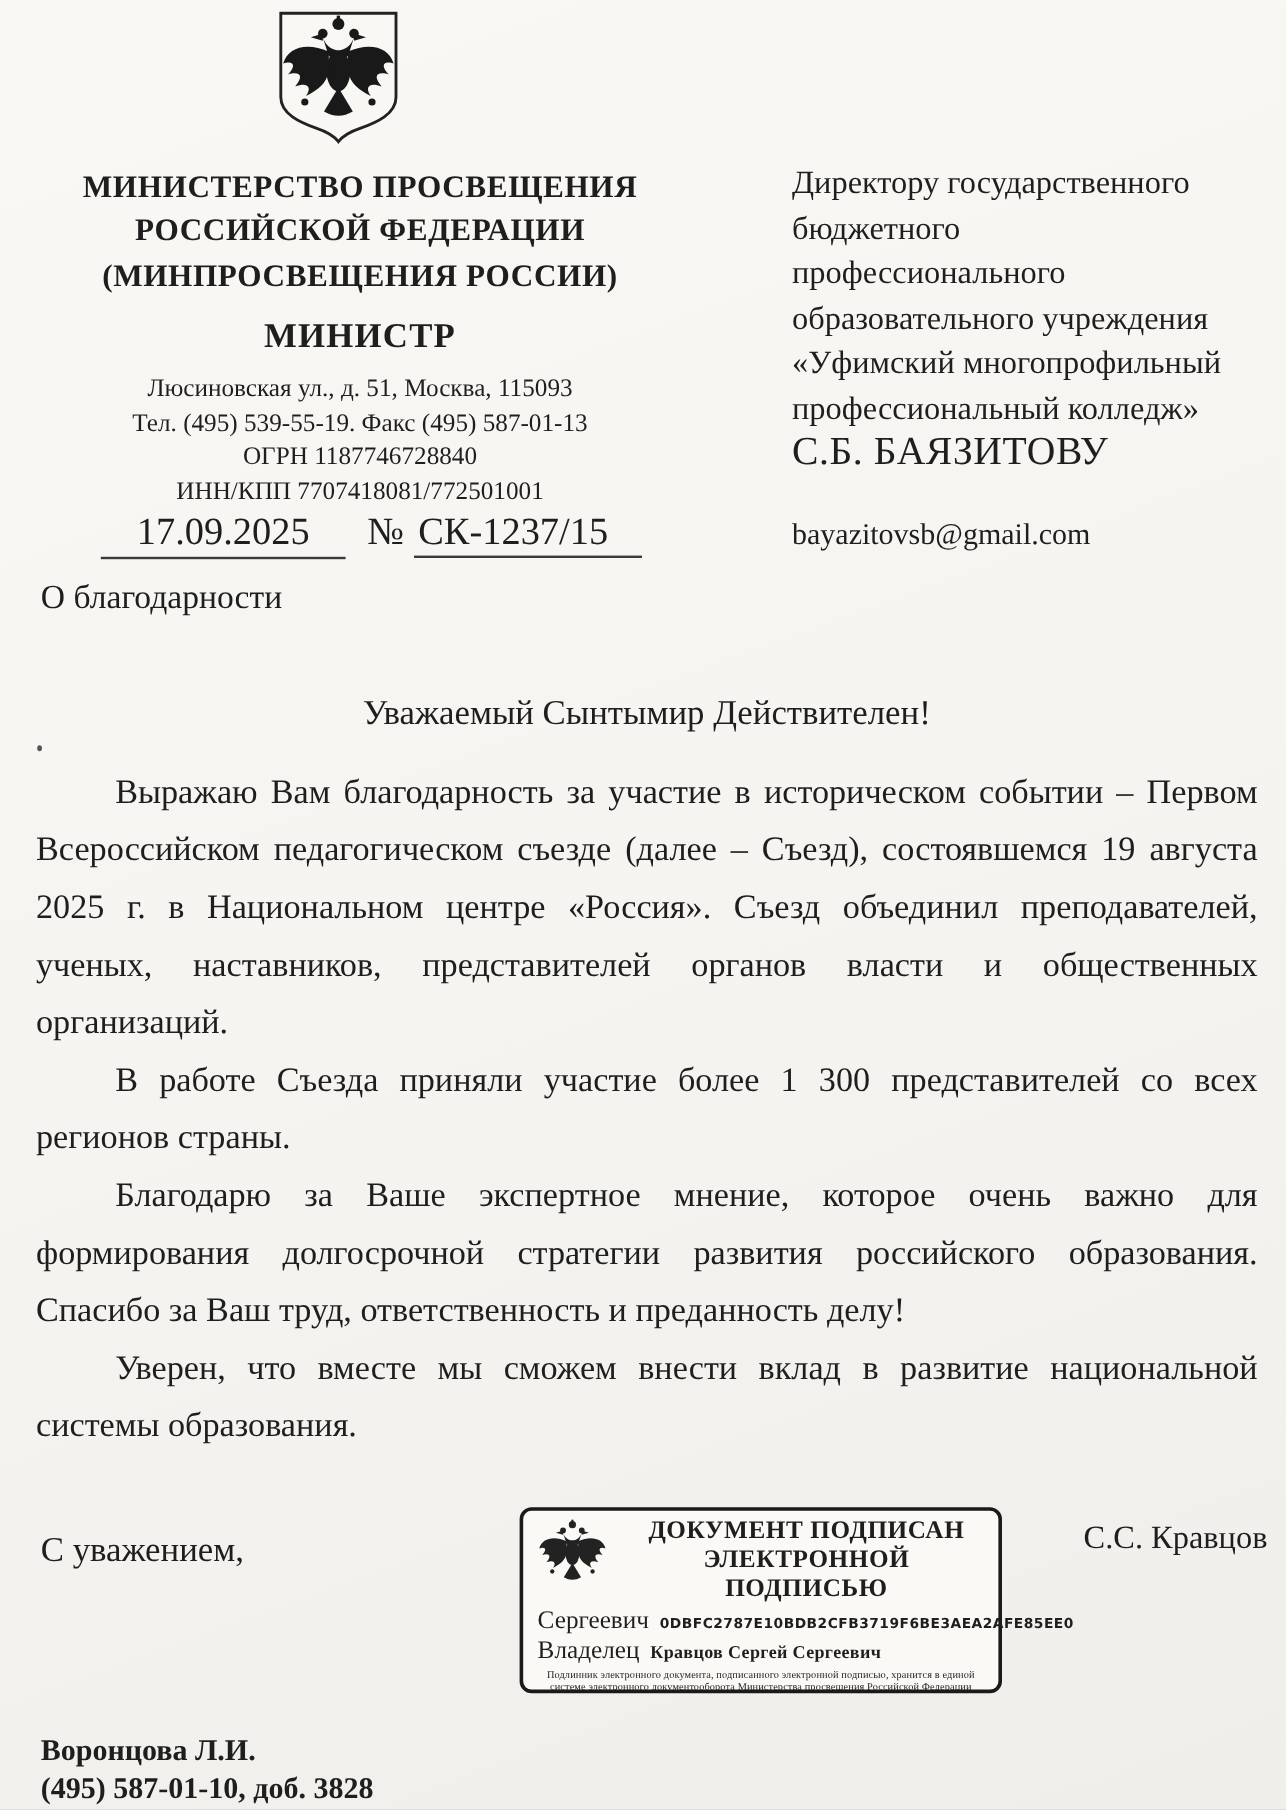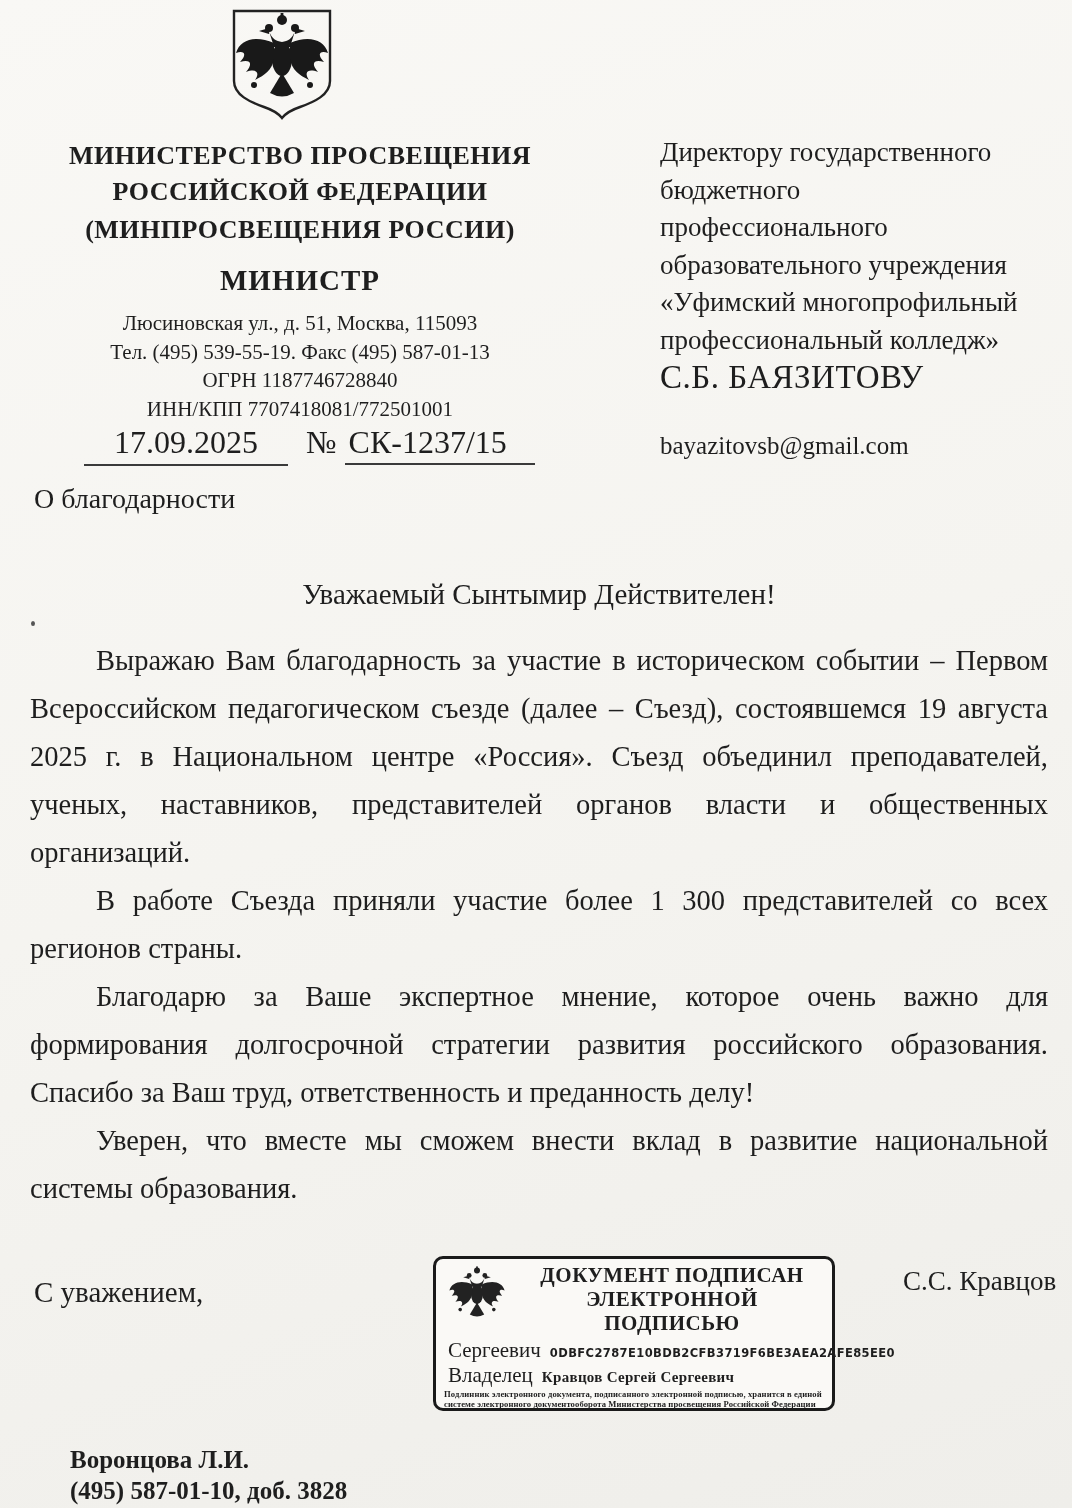--- a/index.html
+++ b/index.html
@@ -47,23 +47,23 @@
     box-sizing:border-box;padding:4px 8px 20px 8px;margin-top:40px;
   }
   .stamp-eagle{position:absolute;left:8px;top:5px;width:66px;height:60px;}
   .stamp-title{margin-left:76px;text-align:center;font-weight:bold;font-size:21px;line-height:24px;letter-spacing:.5px;}
   .stamp-rows{margin-top:4px;margin-left:4px;}
   .stamp-row{display:flex;align-items:baseline;gap:9px;white-space:nowrap;line-height:22px;}
   .stamp-label{font-size:21px;}
   .cert-value{font-family:"DejaVu Sans",sans-serif;font-size:11.5px;font-weight:bold;letter-spacing:.4px;}
   .owner-value{font-size:15px;font-weight:bold;letter-spacing:.3px;}
   .valid-value{font-size:16px;font-weight:bold;}
-  .stamp-footnote{margin-top:1px;font-size:8.6px;font-weight:bold;line-height:1.18;letter-spacing:.1px;}
+  .stamp-footnote{margin-top:1px;font-size:8.6px;font-weight:normal;text-align:center;line-height:1.18;letter-spacing:.1px;}
   
-  .footer{position:absolute;left:34px;top:1444px;font-size:25px;font-weight:bold;line-height:31px;margin-left:36px;}
+  .footer{position:absolute;left:34px;top:1444px;font-size:25px;font-weight:bold;line-height:31px;}
 </style>
 </head>
 <body>
 
 <div class="page">
 
   <svg class="crest" viewBox="0 0 108 112">
     <path d="M6 4 H102 V74 C102 88 86 95 72 100 C63 103 58 106 54 111 C50 106 45 103 36 100 C22 95 6 88 6 74 Z" fill="none" stroke="#222" stroke-width="2.4"></path>
     <g fill="#191919">
       <circle cx="54" cy="13" r="5"></circle>

